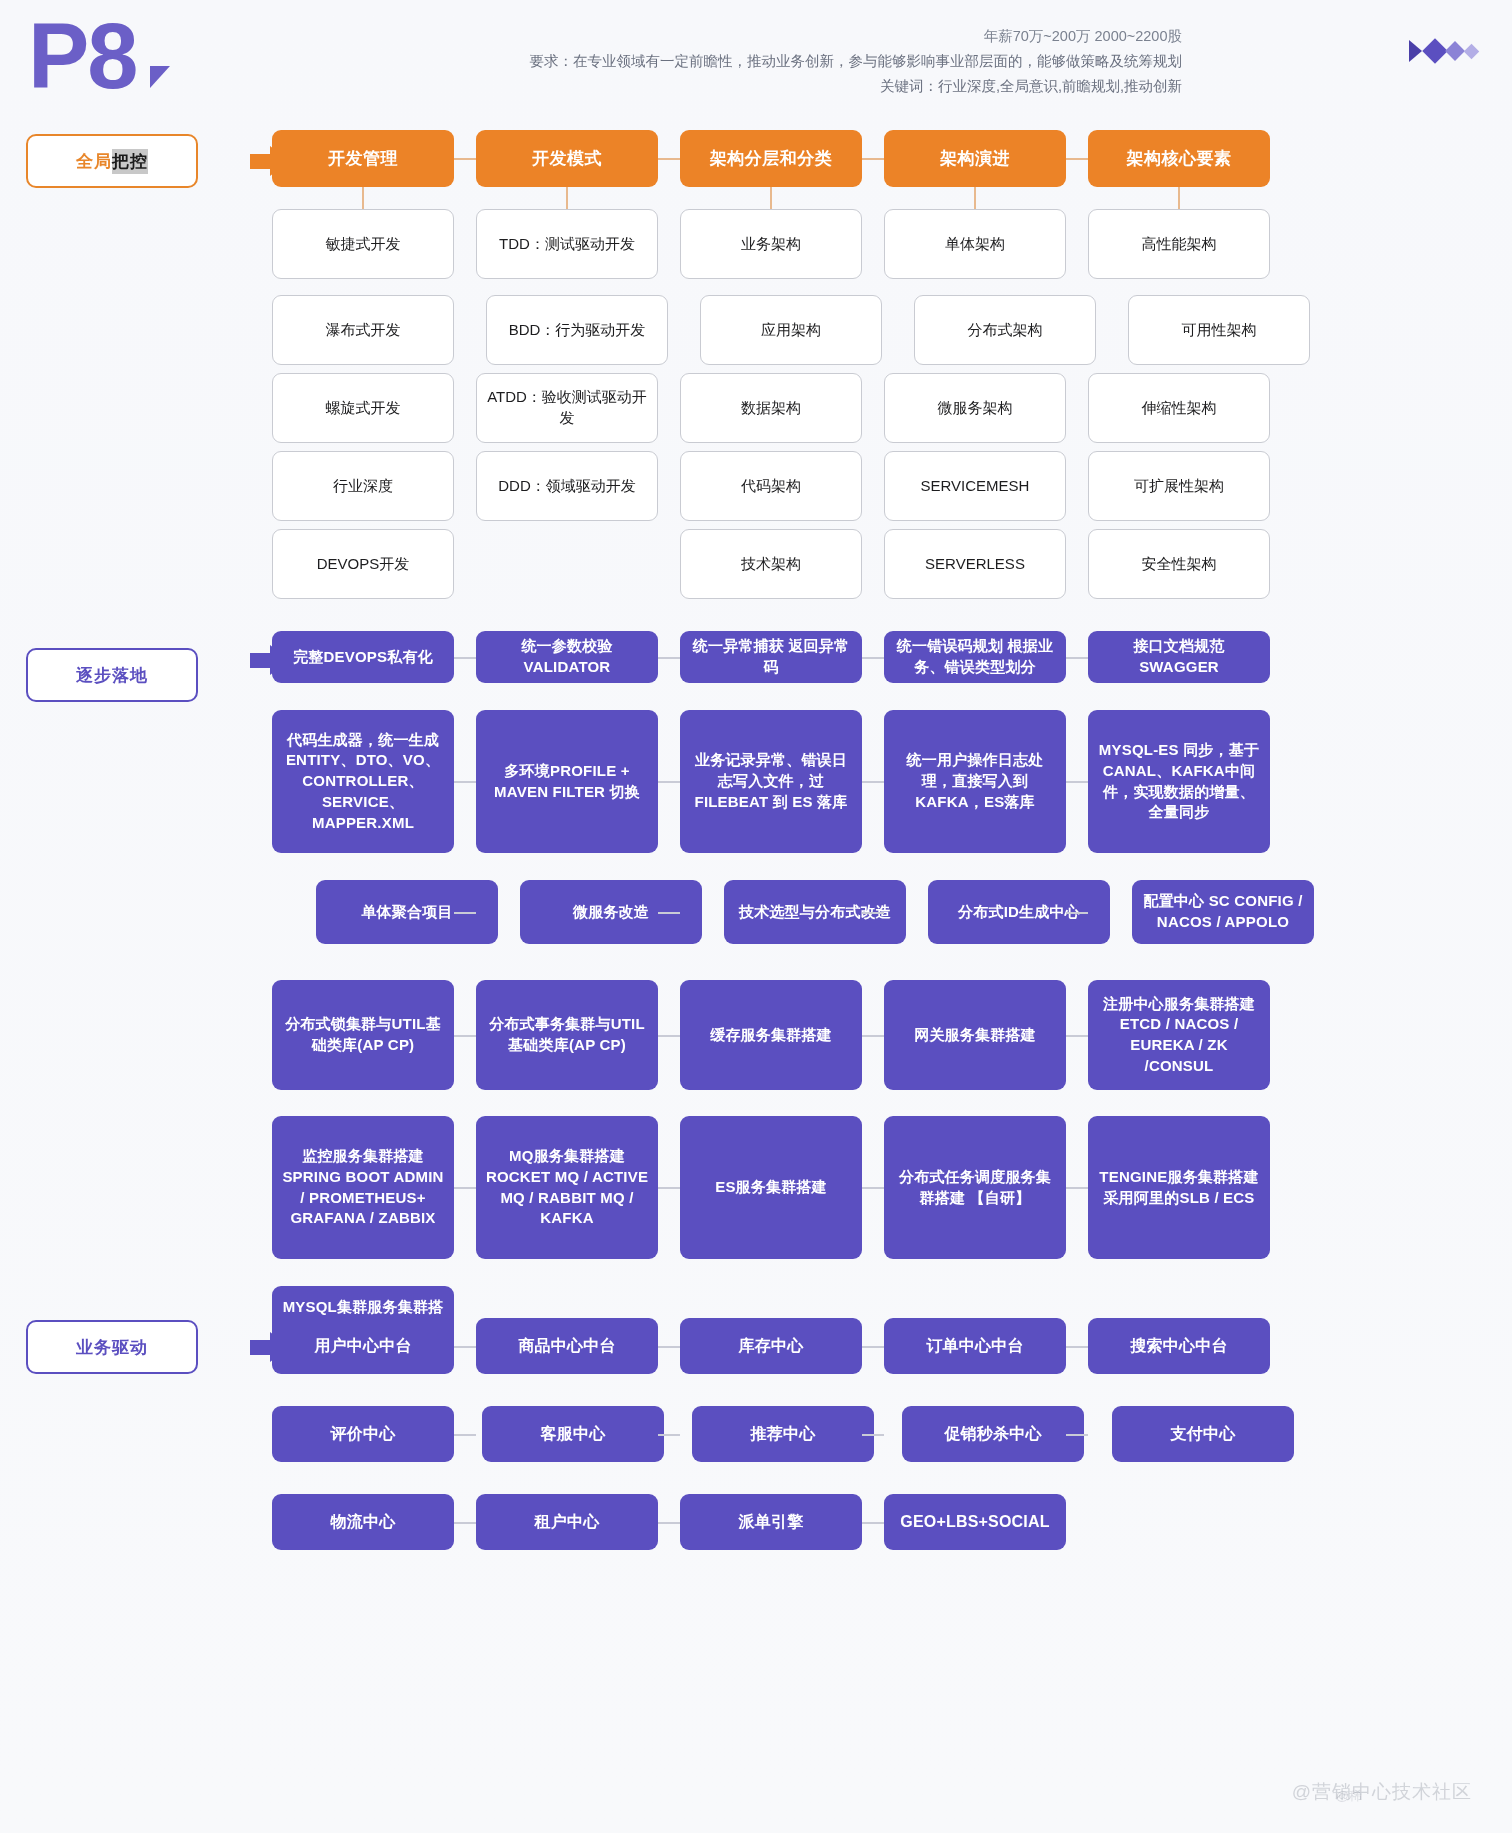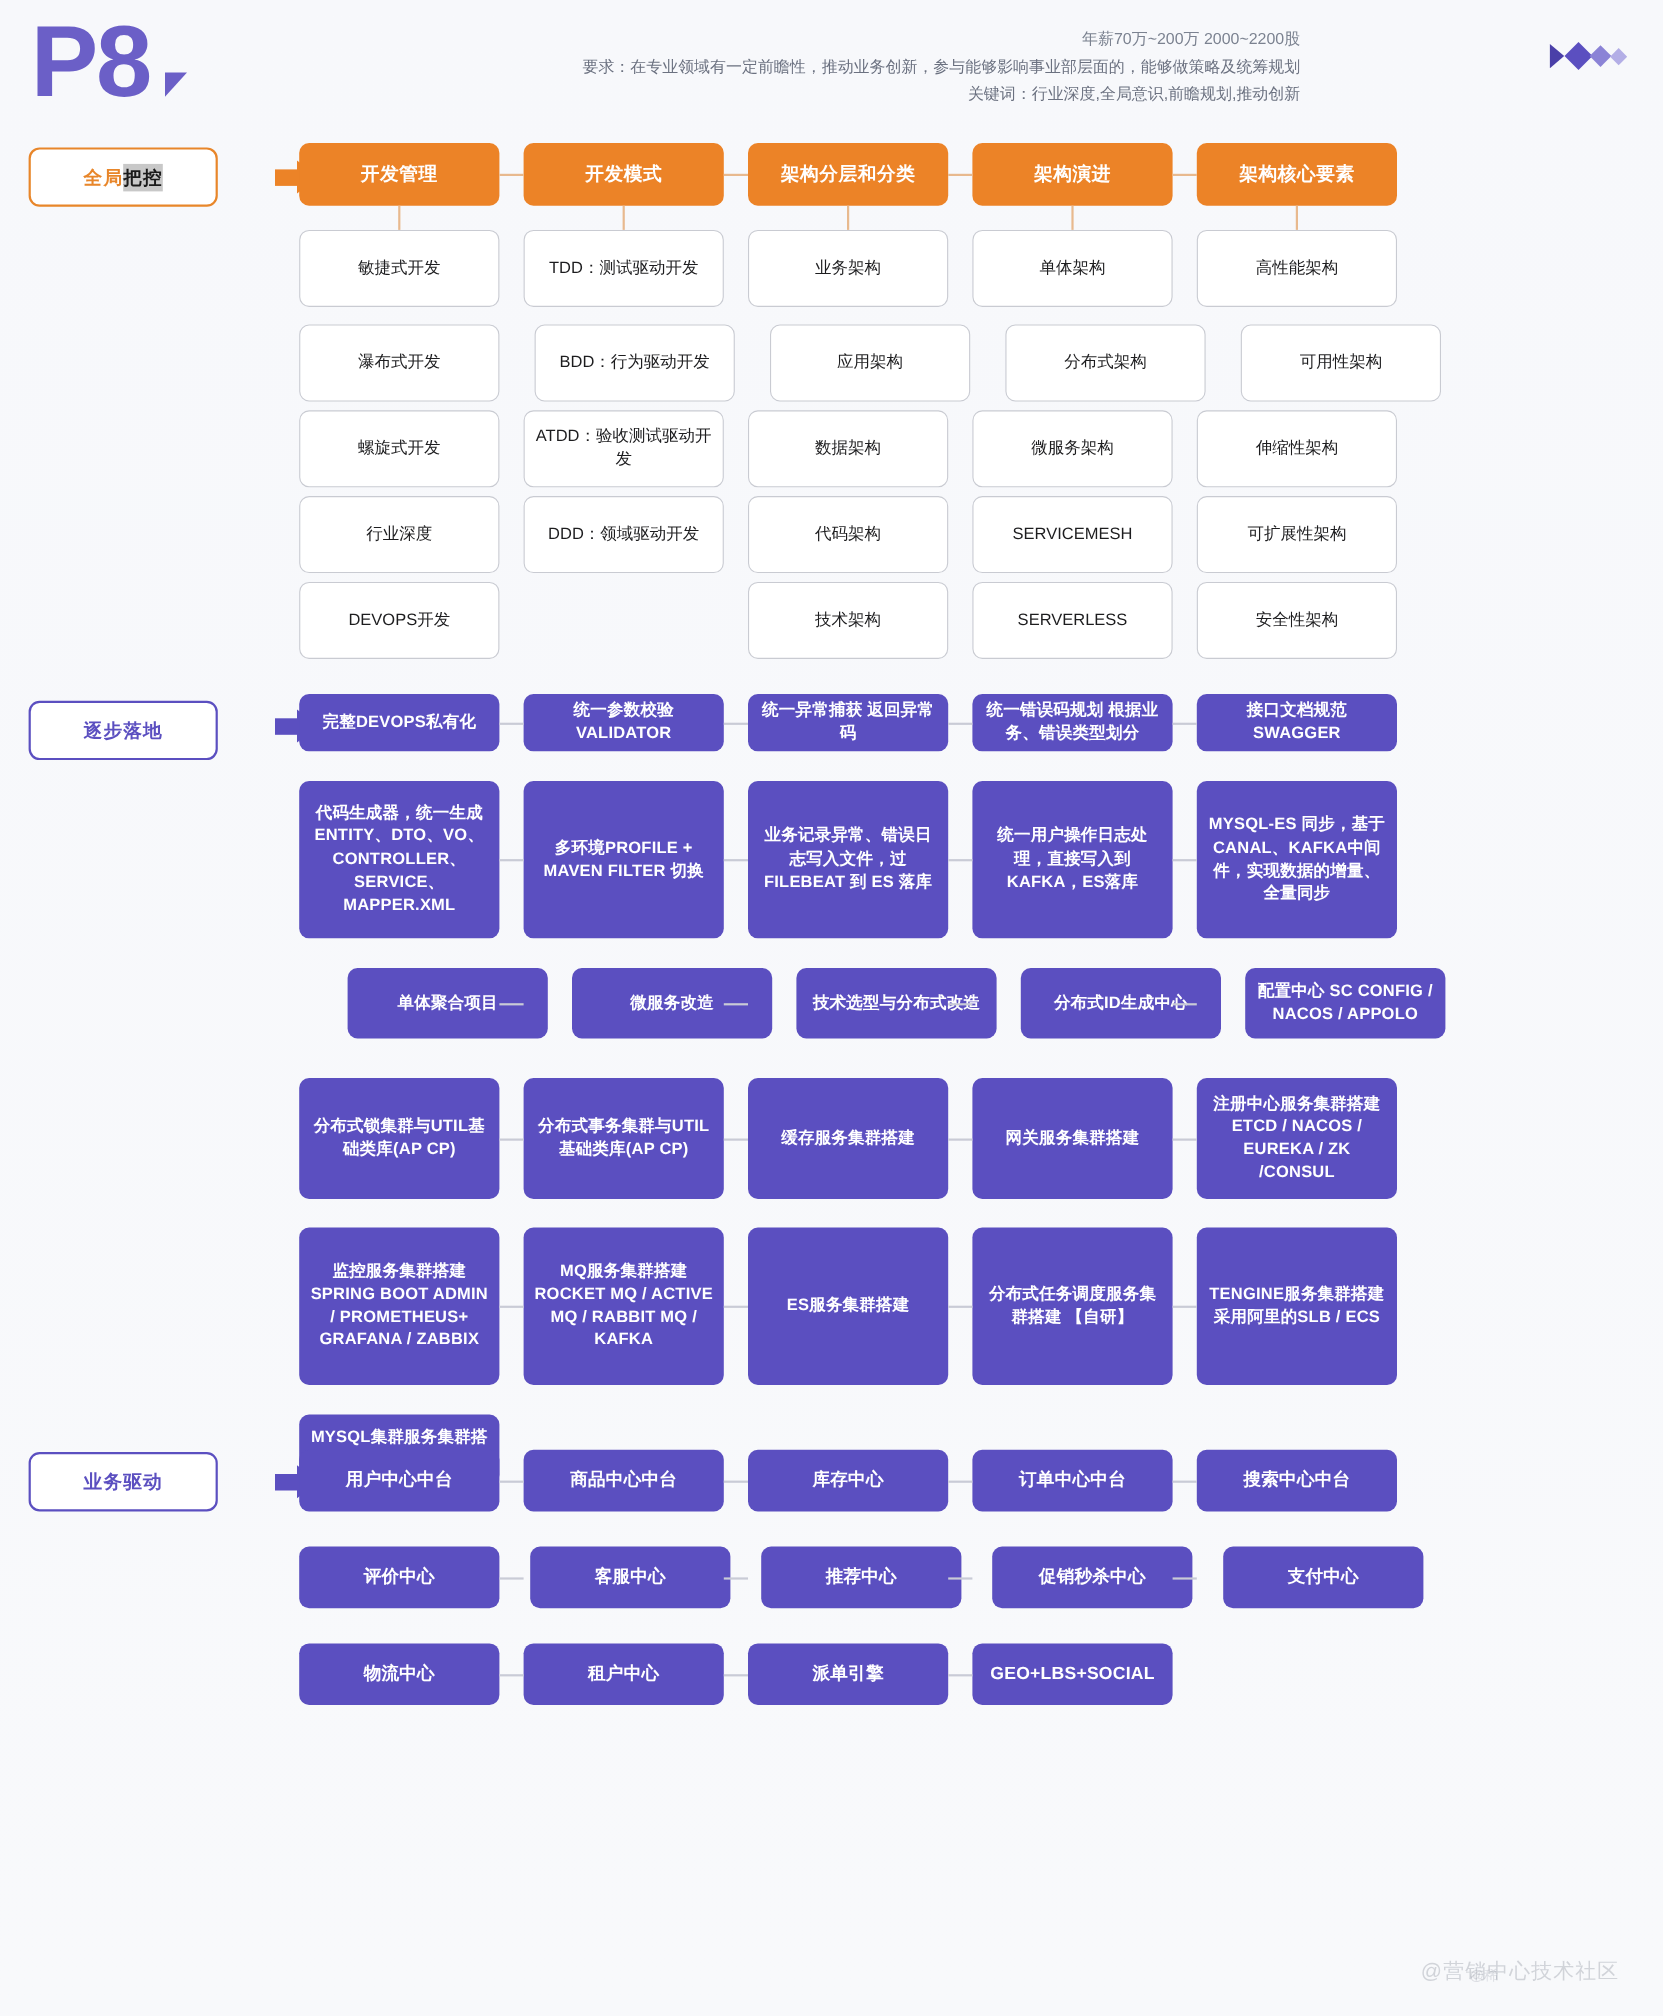--- a/index.html
+++ b/index.html
@@ -324,21 +324,21 @@
         <div class="card white">技术架构</div>
         <div class="card white">SERVERLESS</div>
         <div class="card white">安全性架构</div>
       </div>
 
     </div>
   </div>
 
   <div class="section" style="top:631px;height:660px;">
 
-    <div class="tag-wrap" style="top:6px;">
+    <div class="tag-wrap" style="top:17px;">
       <div class="tag purple">逐步落地</div>
     </div>
     <div class="arrow purple" style="top:14px;">
       <span class="shaft"></span>
         <span class="head"></span>
     </div>
 
     <div class="grid" style="top:0;">
 
       <div class="row">

